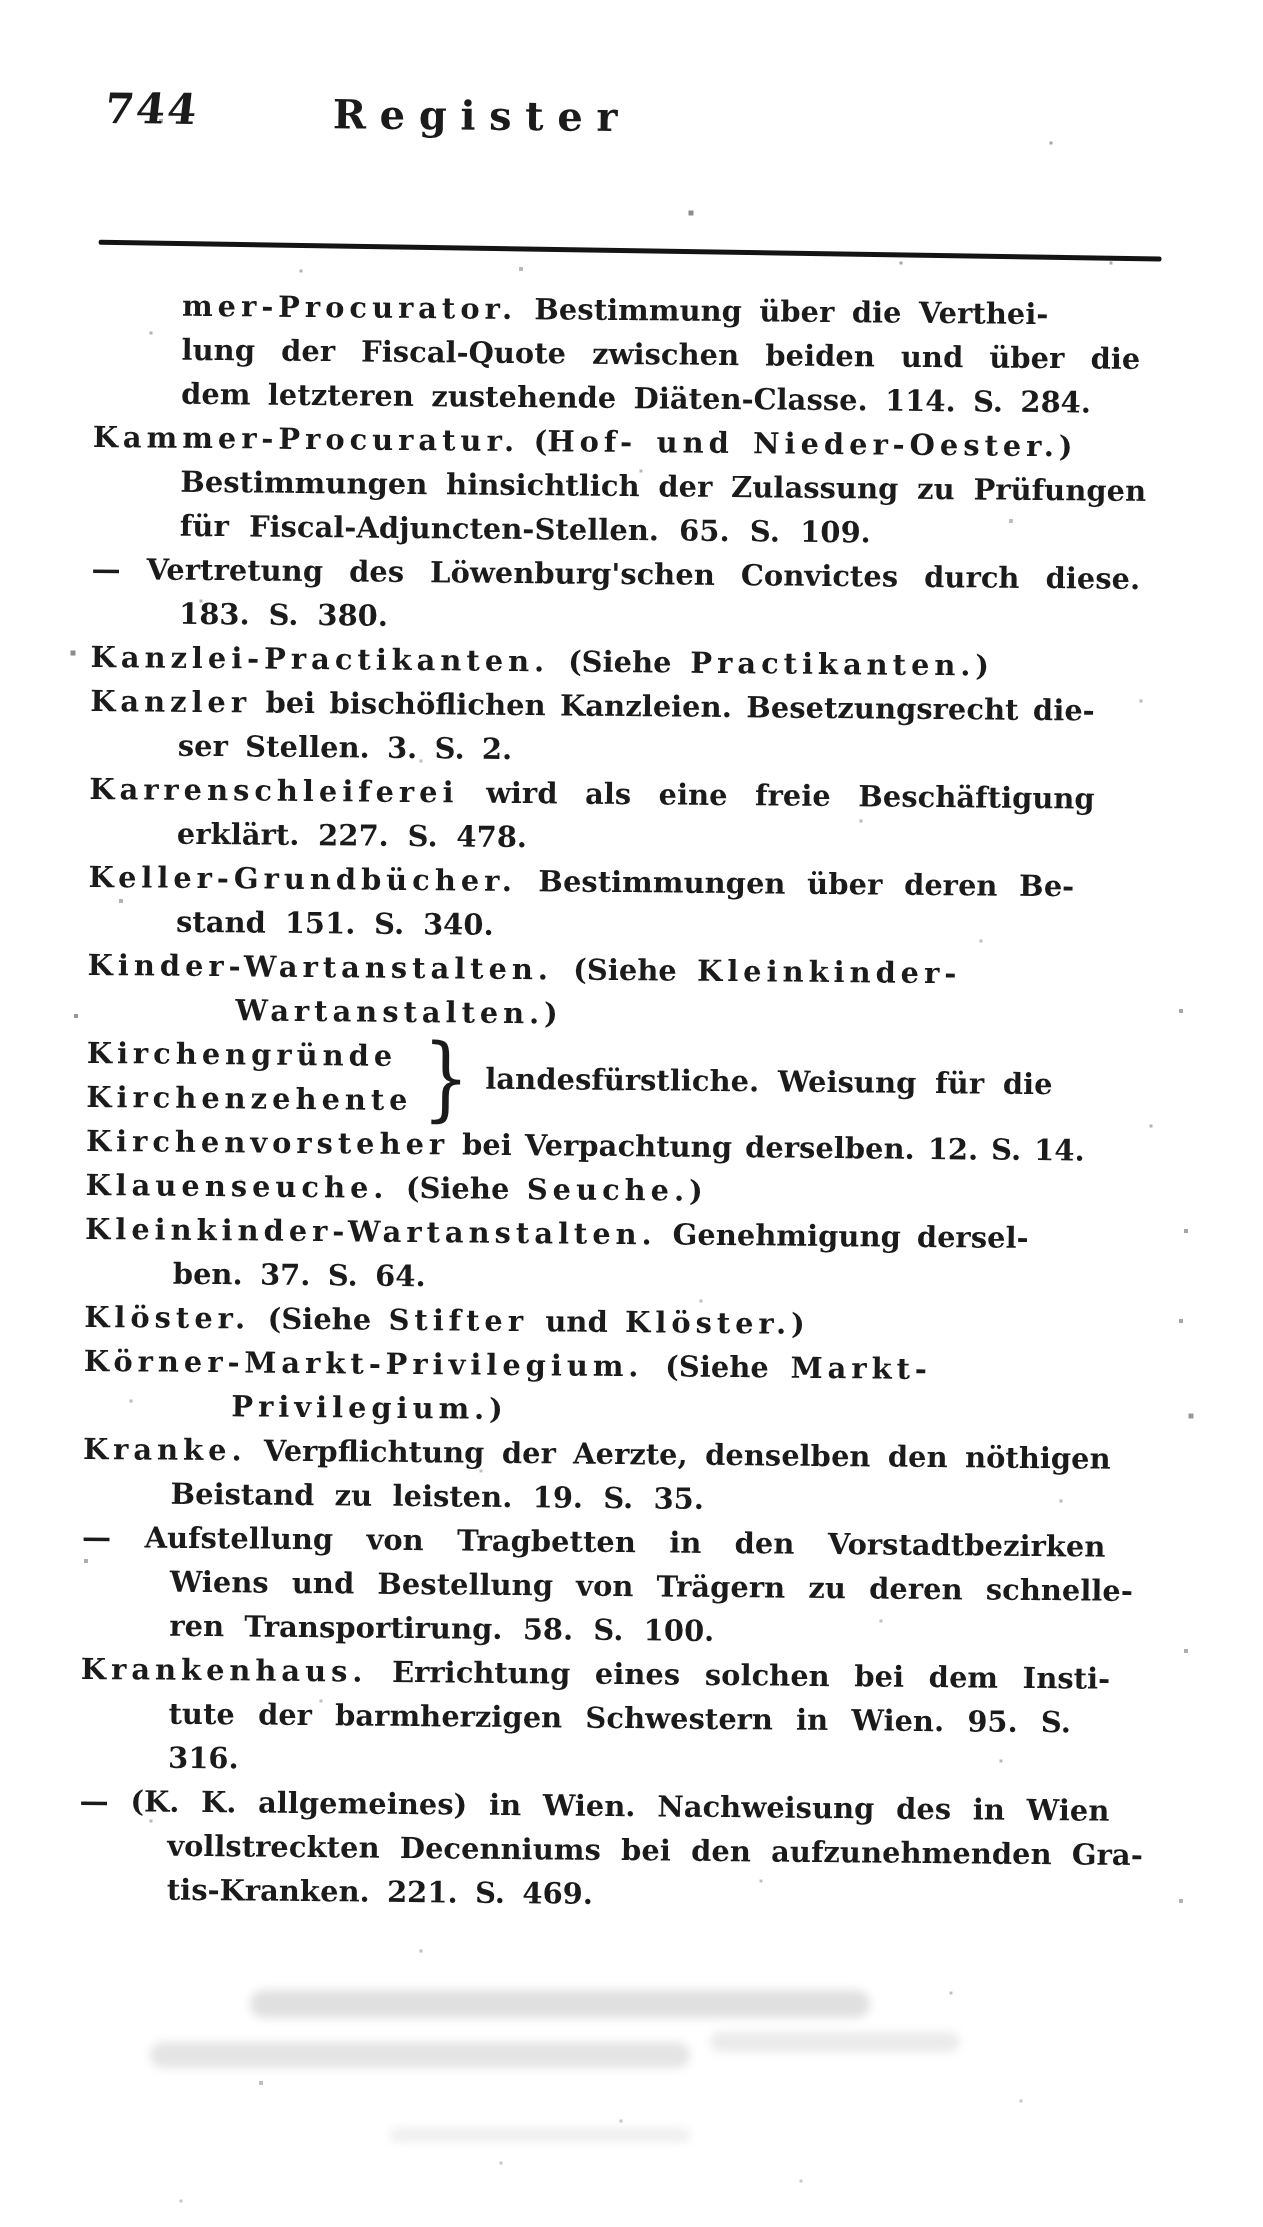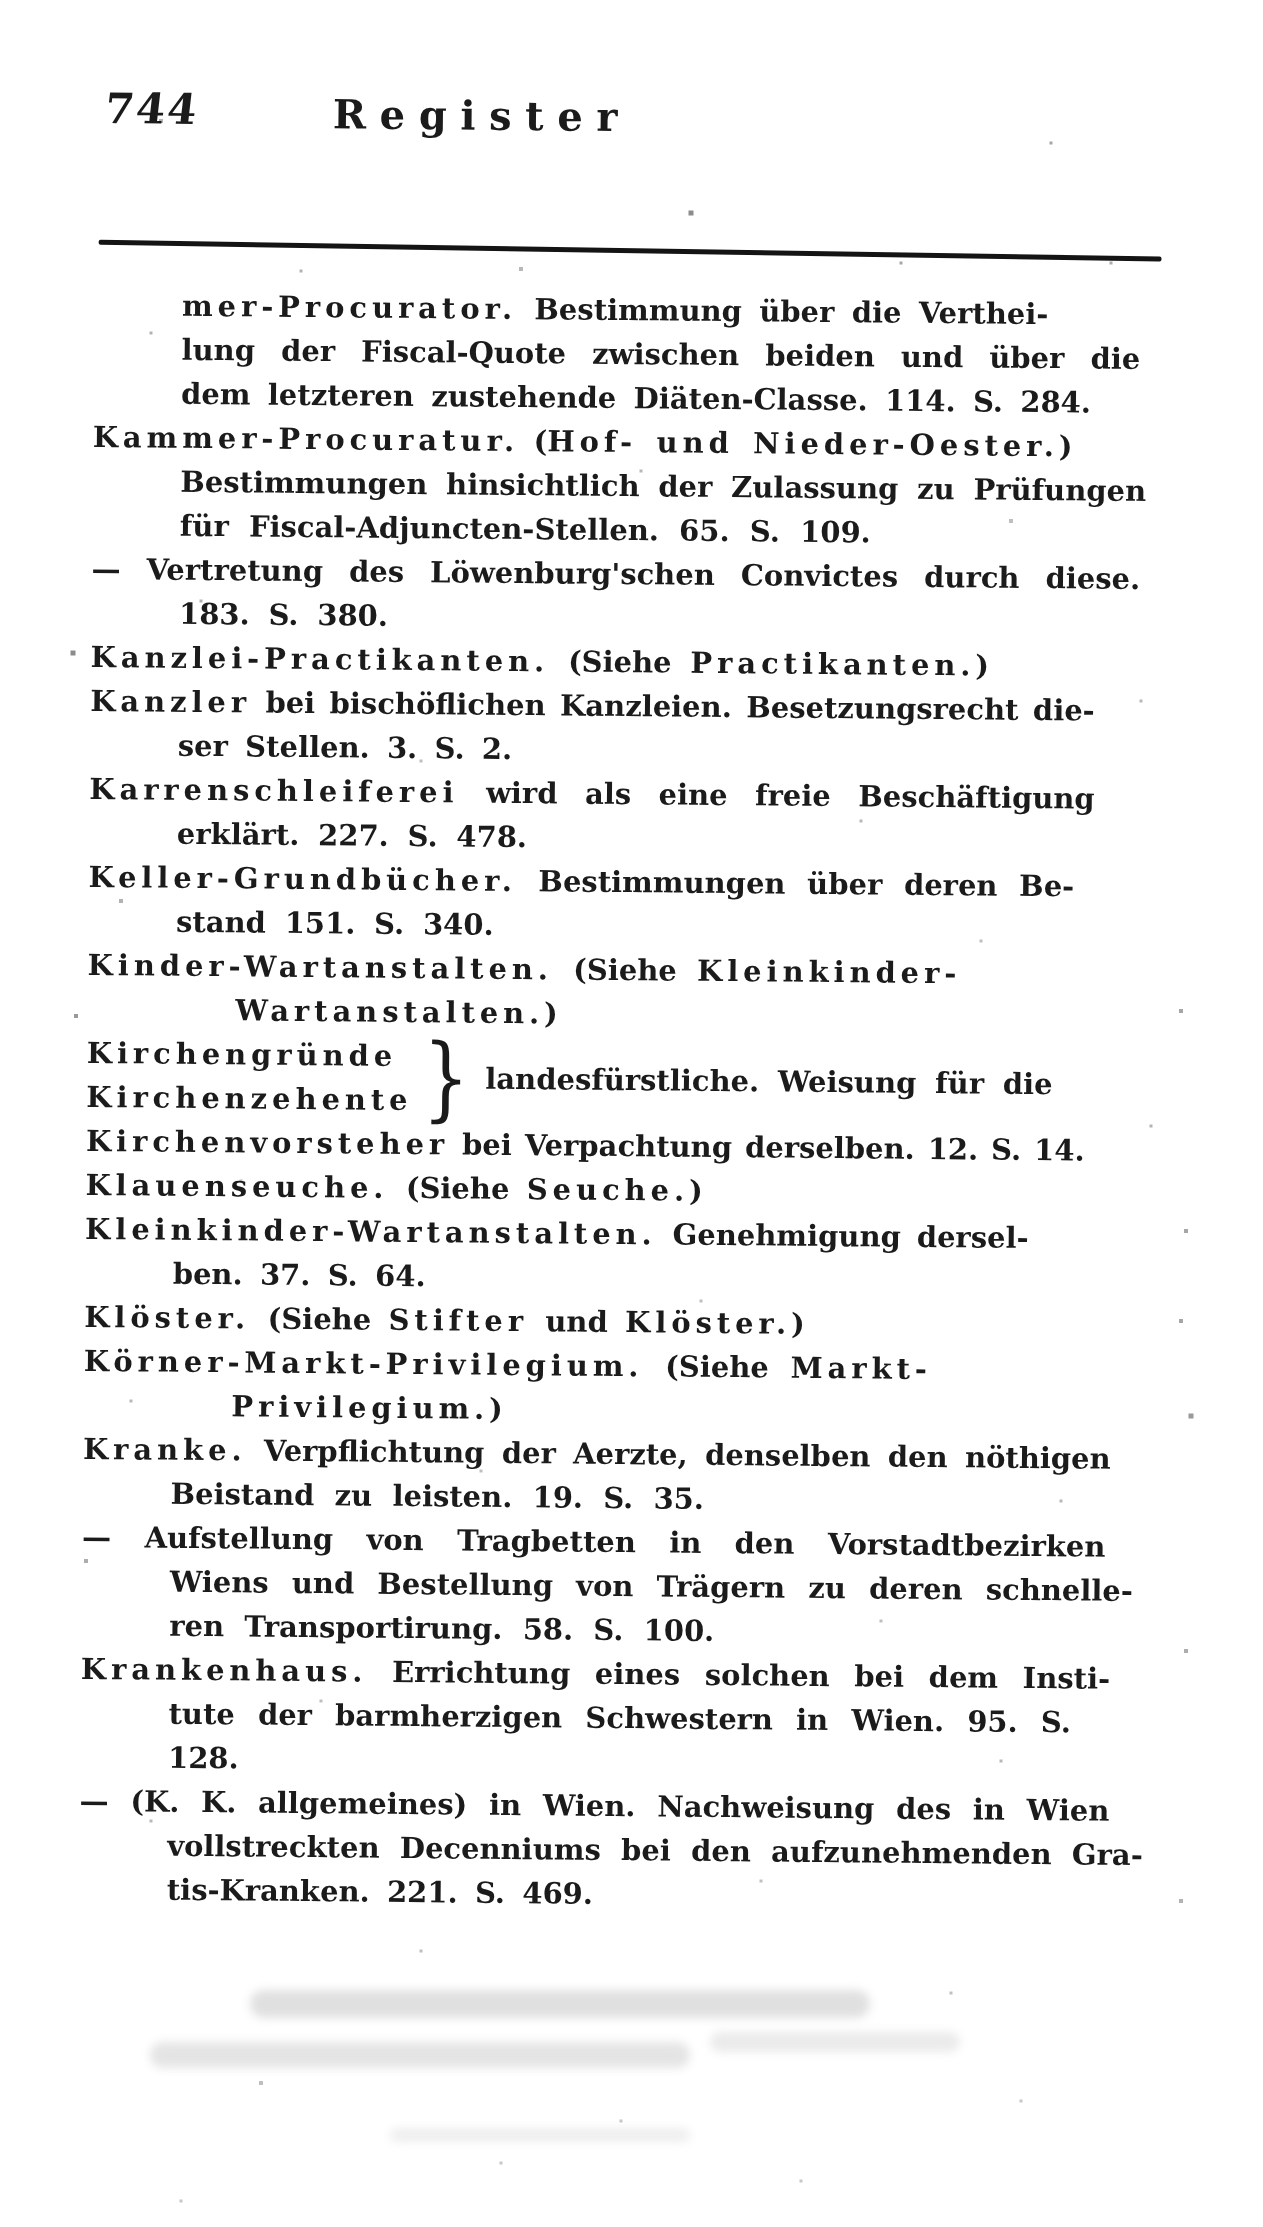--- a/index.html
+++ b/index.html
@@ -135,21 +135,21 @@
           <div class="line indent-1" style="word-spacing: 0.35em;"><span>Beistand zu leisten. 19. S. 35.</span></div>
         </div>
         <div>
           <div class="line indent-0" style="word-spacing: 0.8em;"><span>— Aufstellung von Tragbetten in den Vorstadtbezirken</span></div>
           <div class="line indent-1" style="word-spacing: 0.45em;"><span>Wiens und Bestellung von Trägern zu deren schnelle-</span></div>
           <div class="line indent-1" style="word-spacing: 0.35em;"><span>ren Transportirung. 58. S. 100.</span></div>
         </div>
         <div>
           <div class="line indent-0" style="word-spacing: 0.5em;"><span class="sperr">Krankenhaus.</span><span> Errichtung eines solchen bei dem Insti-</span></div>
           <div class="line indent-1" style="word-spacing: 0.45em;"><span>tute der barmherzigen Schwestern in Wien. 95. S.</span></div>
-          <div class="line indent-1"><span>128.</span></div>
+          <div class="line indent-1"><span>316.</span></div>
         </div>
         <div>
           <div class="line indent-0" style="word-spacing: 0.4em;"><span>— (K. K. allgemeines) in Wien. Nachweisung des in Wien</span></div>
           <div class="line indent-1" style="word-spacing: 0.35em;"><span>vollstreckten Decenniums bei den aufzunehmenden Gra-</span></div>
           <div class="line indent-1" style="word-spacing: 0.25em;"><span>tis-Kranken. 221. S. 469.</span></div>
         </div>
       </main>
   </div>
   <div class="smudge smudge-1"></div>
   <div class="smudge smudge-2"></div>

